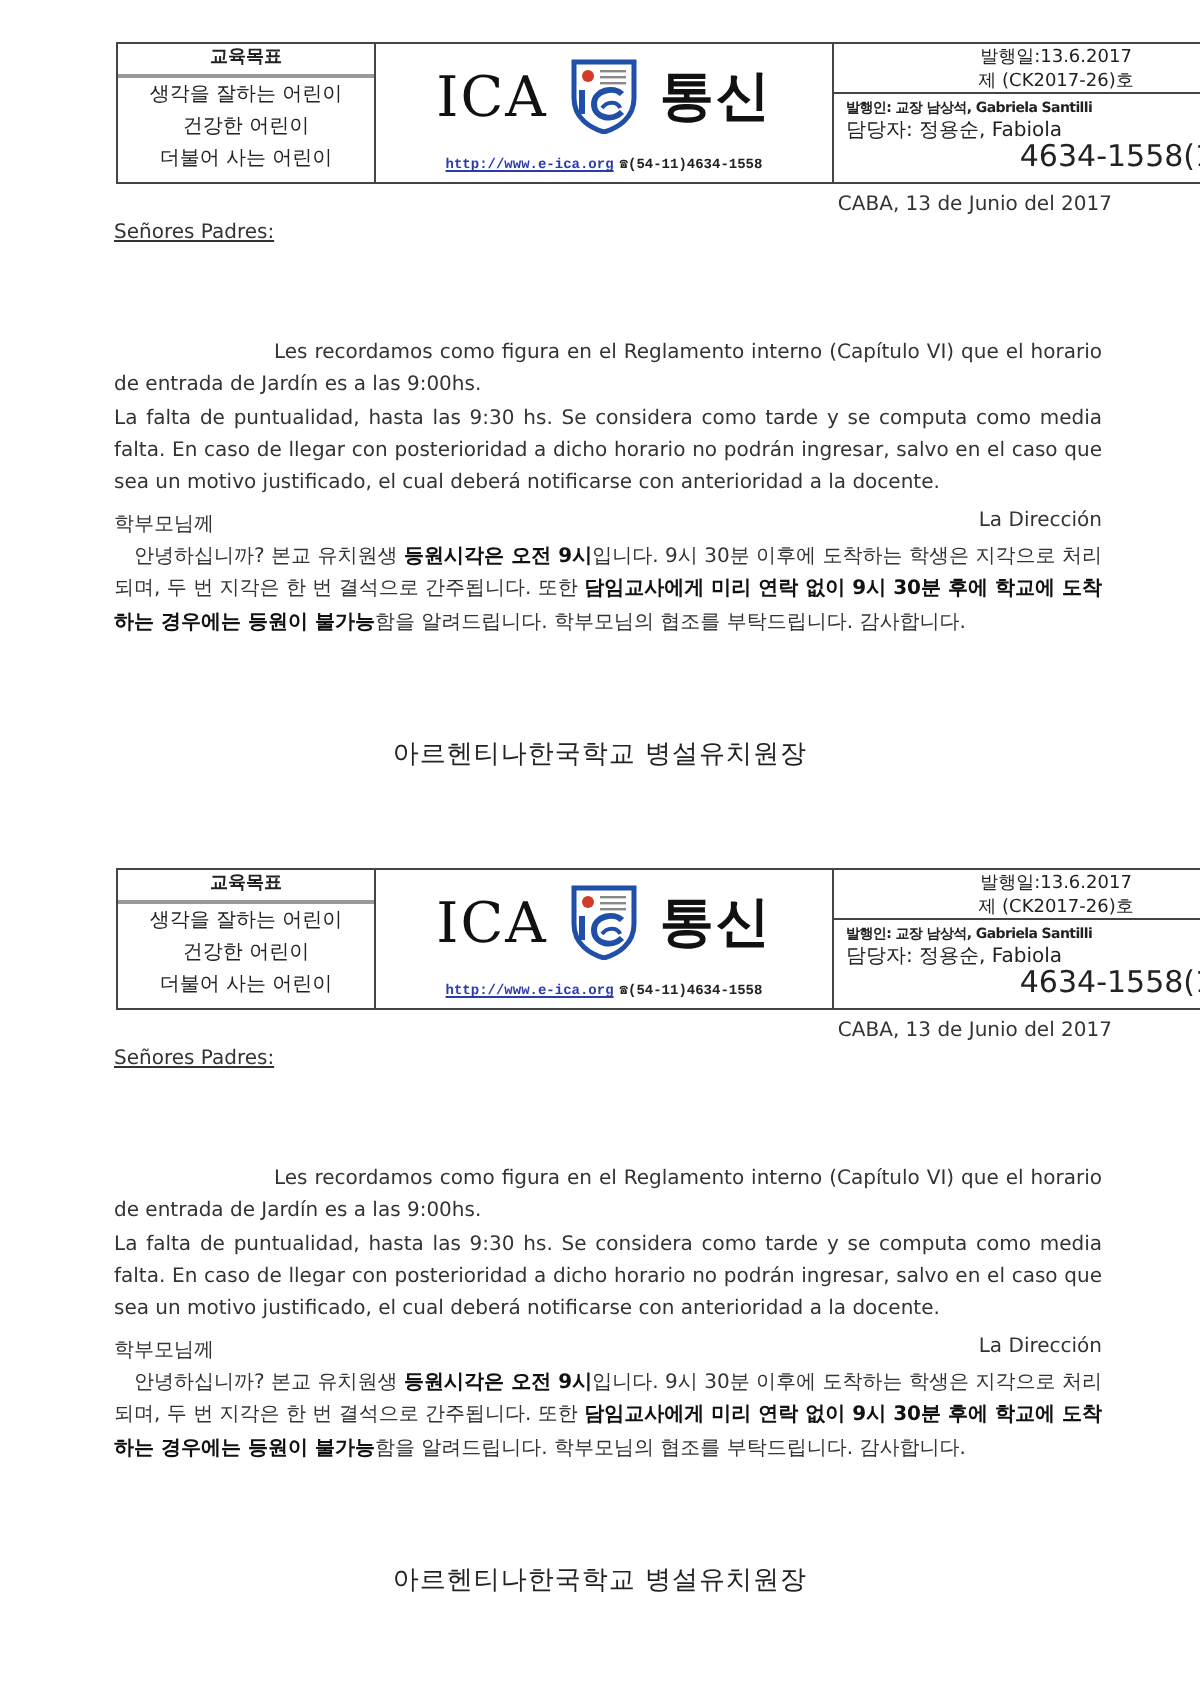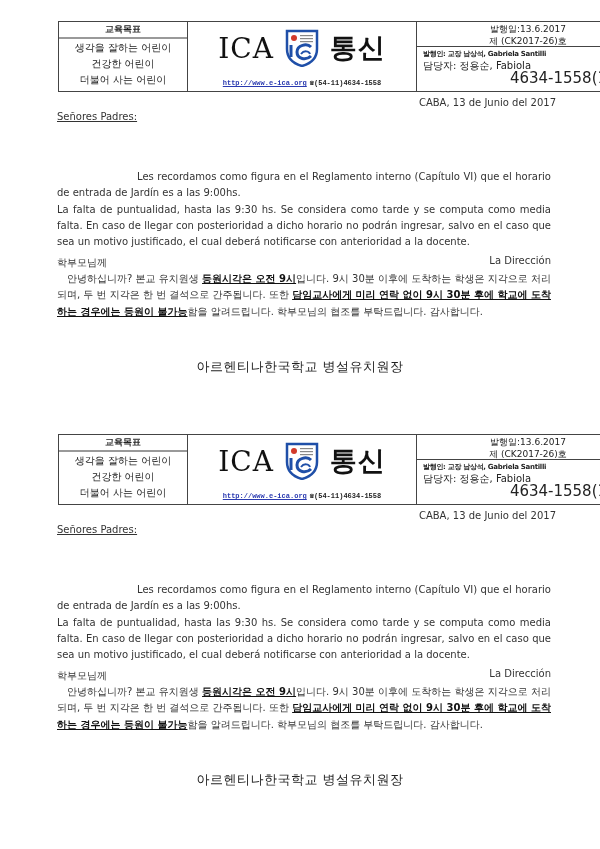--- a/index.html
+++ b/index.html
@@ -46,23 +46,23 @@
           line-height: 16.2px; color: #333; }
     .es .salutation { text-decoration: underline; }
     .es p { margin: 0; text-align: justify; }
     .es .indent { text-indent: 80px; margin-top: 44px; }
     .es .sign { text-align: right; margin-top: 3px; }
 
     .ko { position: absolute; left: 57px; width: 494px; top: 255px; font-size: 10px;
           line-height: 16.2px; color: #333; }
     .ko p { margin: 0; text-align: justify; }
     .ko .ko-body { text-indent: 10px; }
-    .ko b { text-decoration: underline; color: #111; }
+    .ko b { color: #111; }
 
-    .closing { position: absolute; left: 0; right: 0; top: 358px; text-align: center;
+    .closing { position: absolute; left: 0; right: 0; top: 368px; text-align: center;
                font-size: 13px; color: #222; letter-spacing: 0.5px; }
   </style>
 </head>
 <body>
 
 <div class="copy c1">
   <div class="hdr">
     <div class="col left">
       <div class="goal-title">교육목표</div>
       <div class="goal-lines">

